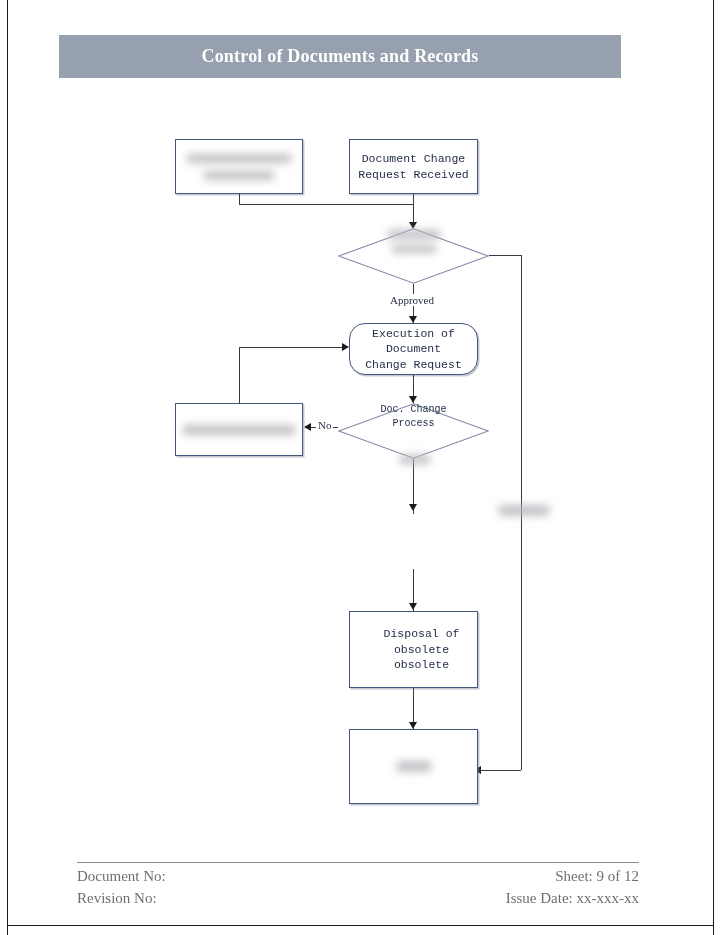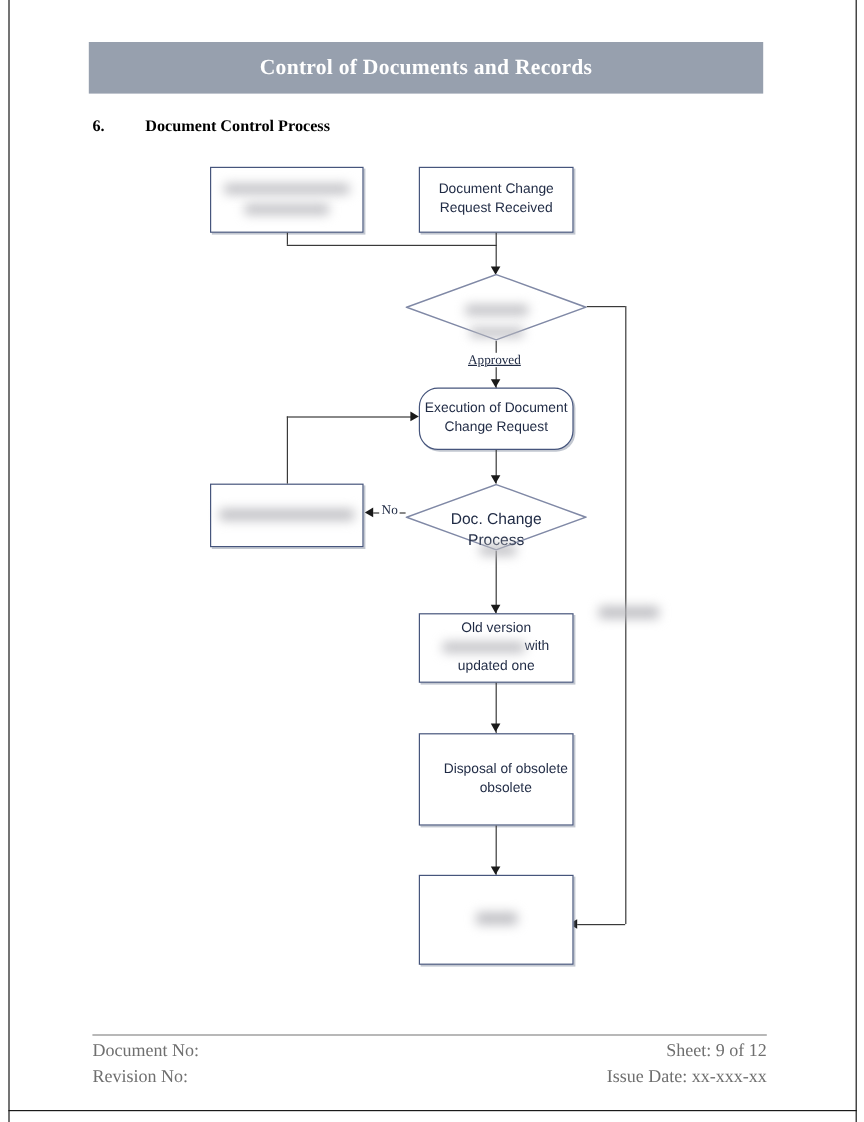--- a/index.html
+++ b/index.html
@@ -39,21 +39,21 @@
   .page-edge-bottom {
     position: absolute;
     left: 7px; top: 925px;
     width: 707px; height: 1px;
     background: #1a1a1a;
   }
 
   
   #header-banner {
     position: absolute;
-    left: 74px; top: 35px;
+    left: 59px; top: 35px;
     width: 562px; height: 43px;
     background: #97a0ae;
     display: flex;
     align-items: center;
     justify-content: center;
   }
   #header-title {
     color: #ffffff;
     font-size: 18px;
     font-weight: bold;
@@ -90,42 +90,42 @@
     box-sizing: border-box;
     border: 1px solid #46557c;
     background: #ffffff;
     display: flex;
     align-items: center;
     justify-content: center;
     text-align: center;
     color: #1f2a44;
     font-size: 11.5px;
     line-height: 1.35;
-    font-family: Liberation Sans, sans-serif;
+    font-family: Liberation Mono, monospace;
   }
   .node-box.shadowed {
     box-shadow: 1.5px 1.5px 0 rgba(120,130,150,0.45);
   }
 
   .node-diamond {
     position: absolute;
   }
   .node-diamond svg { display: block; }
   .diamond-label {
     position: absolute;
     left: 0; top: 0;
     width: 100%; height: 100%;
     display: flex;
-    align-items: flex-end;
+    align-items: flex-start;
     justify-content: center;
     text-align: center;
     color: #1f2a44;
-    font-size: 13px;
+    font-size: 10px;
     line-height: 1.35;
-    font-family: Liberation Sans, sans-serif;
+    font-family: Liberation Mono, monospace;
   }
 
   
   .redacted {
     display: inline-block;
     color: transparent;
     background: linear-gradient(180deg,
         rgba(205,205,208,0.15) 0%,
         rgba(186,186,190,0.85) 22%,
         rgba(176,176,182,0.95) 50%,
@@ -204,23 +204,20 @@
 <div id="page">
 
   <div class="page-edge-left"></div>
   <div class="page-edge-right"></div>
   <div class="page-edge-bottom"></div>
 
   <div id="header-banner">
     <span id="header-title">Control of Documents and Records</span>
   </div>
 
-  <div id="section-heading">
-    <span id="section-number">6.</span><span id="section-title">Document Control Process</span>
-  </div>
 
   <div id="flowchart">
 
     <div class="node-box shadowed" style="left:175px; top:139px; width:128px; height:55px;">
       <span>
         <span class="redacted soft" style="width:104px; height:11px;"></span><br>
         <span class="redacted soft" style="width:70px; height:11px; margin-top:3px;"></span>
       </span>
     </div>
 
@@ -243,21 +240,21 @@
       </svg>
       <div class="diamond-label">
         <span>
           <span class="redacted soft" style="width:52px; height:11px;"></span><br>
           <span class="redacted soft" style="width:44px; height:10px; margin-top:2px;"></span>
         </span>
       </div>
     </div>
 
     <div class="ln-v" style="left:413px; top:284px; height:48px;"></div>
-    <div class="edge-label" style="left:388px; top:294px;text-decoration:underline;">Approved</div>
+    <div class="edge-label" style="left:388px; top:294px;">Approved</div>
     <div class="arrow-down" style="left:409px; top:316px;"></div>
 
     <div class="ln-h" style="left:489px; top:255px; width:32px;"></div>
     <div class="ln-v" style="left:521px; top:255px; height:515px;"></div>
 
     <div class="edge-label" style="left:497px; top:498px; width:50px; height:28px; background:transparent;">
       <span class="redacted soft" style="width:50px; height:13px; margin-top:6px;"></span>
     </div>
 
     <div class="node-box shadowed" style="left:349px; top:323px; width:129px; height:52px;border-radius:16px;">
@@ -295,27 +292,20 @@
     <div class="ln-v" style="left:239px; top:347px; height:56px;"></div>
     <div class="ln-h" style="left:239px; top:347px; width:104px;"></div>
     <div class="arrow-right" style="left:342px; top:343px;"></div>
 
     <div class="ln-v" style="left:413px; top:459px; height:55px;"></div>
     <div class="edge-label" style="left:398px; top:452px; background:transparent;">
       <span class="redacted soft" style="width:30px; height:11px;"></span>
     </div>
     <div class="arrow-down" style="left:409px; top:504px;"></div>
 
-    <div class="node-box shadowed" style="left:349px; top:511px; width:129px; height:58px;">
-      <span>
-        <span>Old version</span><br>
-        <span class="redacted soft" style="width:68px; height:11px;"></span><span>with</span><br>
-        <span>updated one</span>
-      </span>
-    </div>
 
     <div class="ln-v" style="left:413px; top:569px; height:43px;"></div>
     <div class="arrow-down" style="left:409px; top:603px;"></div>
 
     <div class="node-box shadowed" style="left:349px; top:611px; width:129px; height:77px;padding-left:16px;">
       <span>
         <span>Disposal of obsolete</span><br>
         <span>obsolete</span>
       </span>
     </div>

